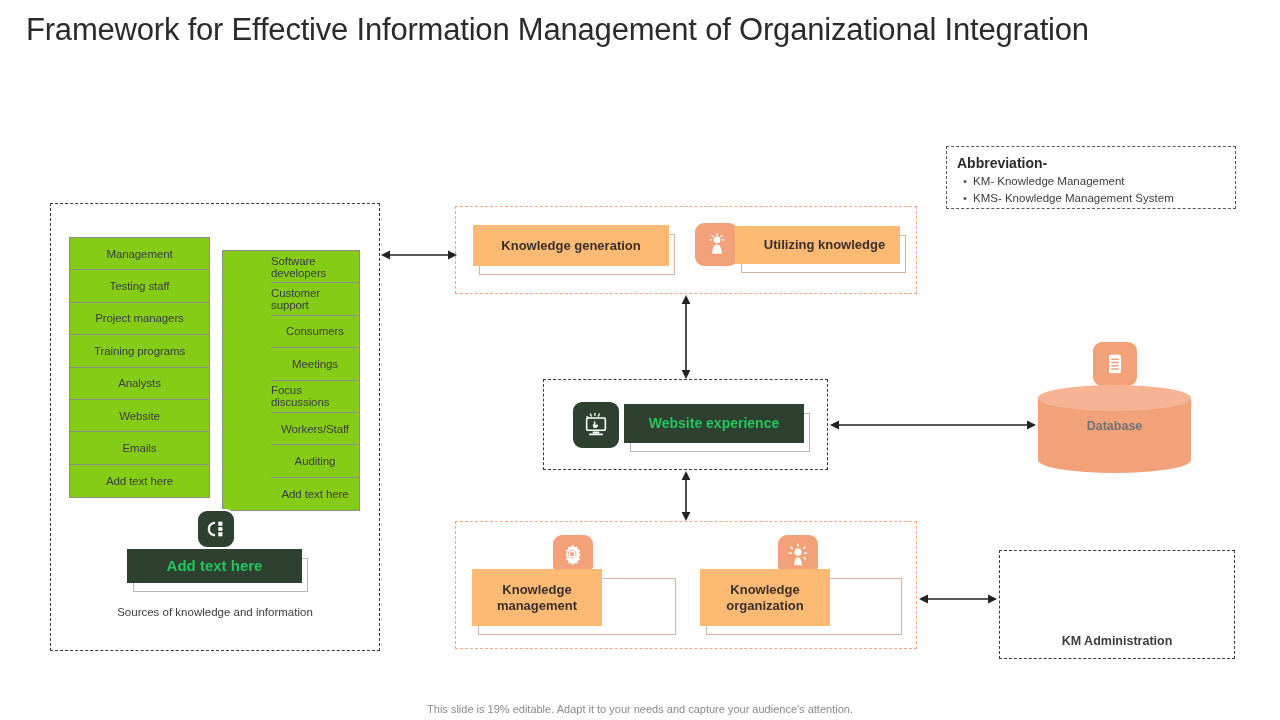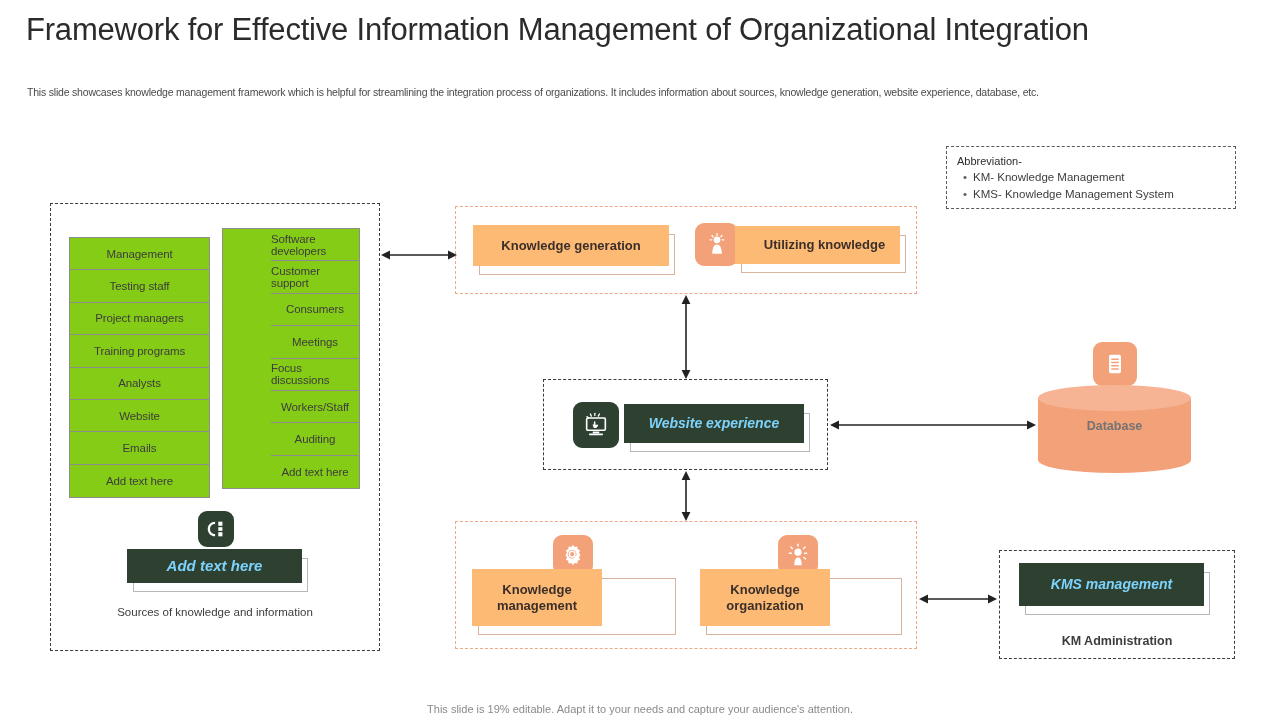--- a/index.html
+++ b/index.html
@@ -42,42 +42,42 @@
   .shbox { position: absolute; }
   .shbox .outline {
     position: absolute; left: 6px; top: 9px; right: -6px; bottom: -9px;
     border: 1.2px solid #b7b7b7; background: transparent;
   }
   .shbox.orange .outline { border-color: #d8b49e; }
   .shbox .fill {
     position: absolute; inset: 0; display: flex; align-items: center; justify-content: center;
     text-align: center; font-weight: bold; line-height: 1.18;
   }
-  .shbox.dark .fill { background: #2e4131; color: #7dd3fc; font-style: italic; }
+  .shbox.dark .fill { background: #2e4131; color: #22c55e; }
   .shbox.orange .fill { background: #fdba74; color: #3b2f2a; }
 
   
   .icon-tile {
     position: absolute; border-radius: 11px; display: flex;
     align-items: center; justify-content: center;
     border: 2.5px solid #ffffff;
   }
   .icon-tile.dark { background: #2e4131; }
   .icon-tile.orange { background: #f3a179; }
 
   
   .caption {
     position: absolute; text-align: center; font-size: 11.5px;
     color: #3d3d3d; line-height: 15px;
   }
   .caption.bold { font-weight: bold; font-size: 12.5px; }
 
   
   .abbr { position: absolute; border: 1.3px dashed #5a5a5a; padding: 8px 10px; }
-  .abbr-title { font-size: 11px; font-weight: normal; color: #2b2b2b; margin-bottom: 2px; }
+  .abbr-title { font-size: 14px; font-weight: bold; color: #2b2b2b; margin-bottom: 2px; }
   .abbr-row { font-size: 11.5px; color: #3d3d3d; display: flex; line-height: 17px; }
   .abbr-bullet { width: 16px; text-align: center; color: #555; }
 
   
   .cyl { position: absolute; }
   .cyl-top {
     position: absolute; left: 0; top: 0; width: 100%; height: 26px;
     background: #f7b494; border-radius: 50%;
   }
   .cyl-body {
@@ -96,36 +96,35 @@
   
   .arrow { position: absolute; }
   svg { display: block; overflow: visible; }
 </style>
 </head>
 <body>
 
 <div class="slide">
 
   <div class="title">Framework for Effective Information Management of Organizational Integration</div>
-  <div class="subtitle">This slide showcases knowledge management framework which is helpful for streamlining the integration process of organizations. It includes information about sources, knowledge generation, website experience, database, etc.</div>
 
   <div class="dash-dark" style="left:50px; top:203px; width:330px; height:448px;"></div>
 
   <div class="src-col" style="left:69px; top:237px; width:141px;">
     <div class="src-cell">Management</div>
     <div class="src-cell">Testing staff</div>
     <div class="src-cell">Project managers</div>
     <div class="src-cell">Training programs</div>
     <div class="src-cell">Analysts</div>
     <div class="src-cell">Website</div>
     <div class="src-cell">Emails</div>
     <div class="src-cell">Add text here</div>
   </div>
 
-  <div class="src-col" style="left:222px; top:228px; width:138px;padding-left:48px;">
+  <div class="src-col" style="left:222px; top:250px; width:138px;padding-left:48px;">
     <div class="src-cell">Software developers</div>
     <div class="src-cell">Customer support</div>
     <div class="src-cell">Consumers</div>
     <div class="src-cell">Meetings</div>
     <div class="src-cell">Focus discussions</div>
     <div class="src-cell">Workers/Staff</div>
     <div class="src-cell">Auditing</div>
     <div class="src-cell">Add text here</div>
   </div>
 
@@ -255,24 +254,20 @@
 
   <div class="cyl" style="left:1038px; top:385px; width:153px; height:88px;">
     <div class="cyl-bot"></div>
     <div class="cyl-body"></div>
     <div class="cyl-top"></div>
     <div class="cyl-label">Database</div>
   </div>
 
   <div class="dash-dark" style="left:999px; top:550px; width:236px; height:109px;"></div>
 
-  <div class="shbox dark" style="left:1019px; top:563px; width:185px; height:43px;">
-    <div class="outline"></div>
-    <div class="fill" style="font-size:14px;">KMS management</div>
-  </div>
 
   <div class="caption bold" style="left:1019px; top:634px; width:196px;">KM Administration</div>
 
   <div class="arrow" style="left:381px; top:248px;">
     <svg width="76" height="14" viewBox="0 0 76 14">
       <line x1="8" y1="7" x2="68" y2="7" stroke="#222" stroke-width="1.6"></line>
       <polygon points="0,7 9,2.6 9,11.4" fill="#222"></polygon>
       <polygon points="76,7 67,2.6 67,11.4" fill="#222"></polygon>
     </svg>
   </div>

